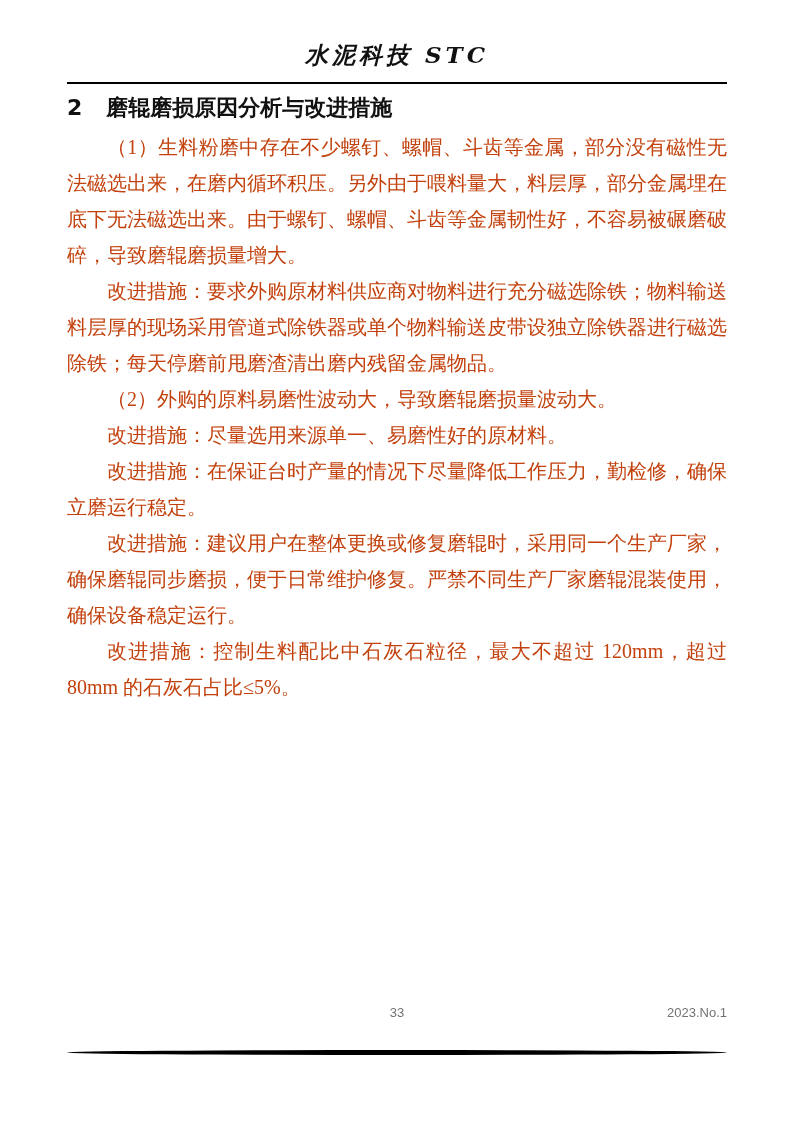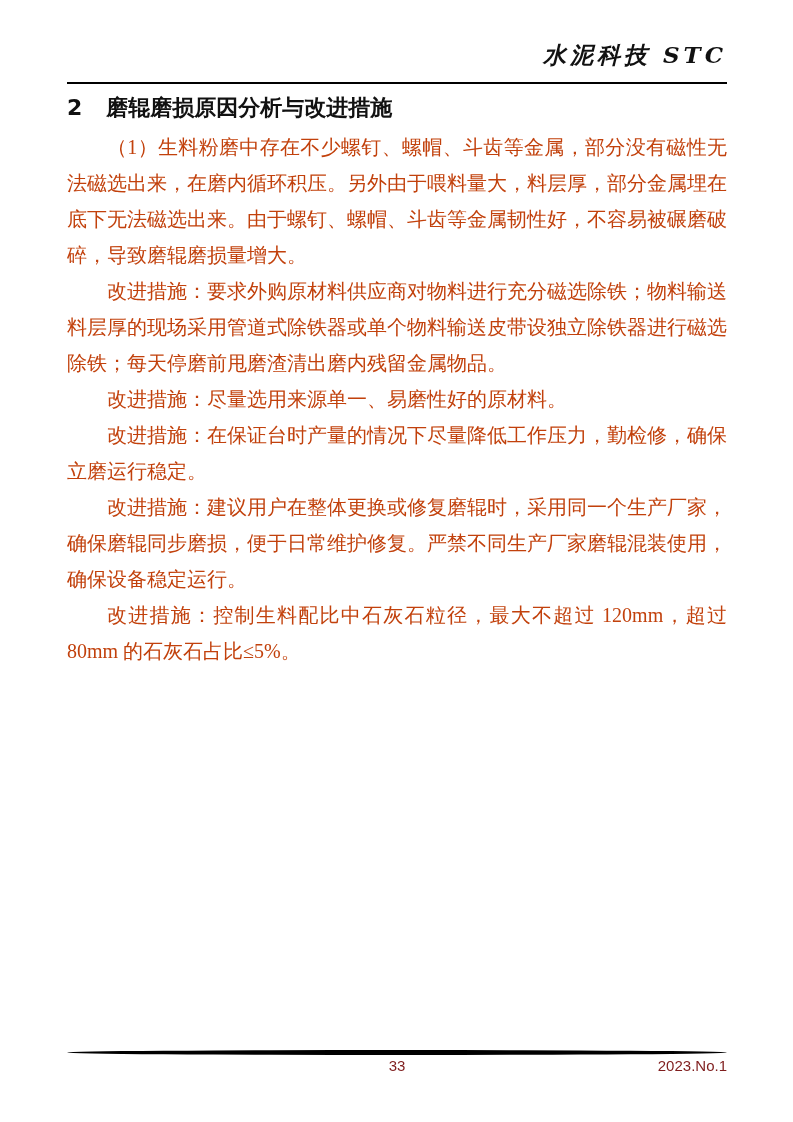--- a/index.html
+++ b/index.html
@@ -18,21 +18,21 @@
     box-sizing: border-box;
   }
   .content {
     position: absolute;
     left: 67px;
     top: 0;
     width: 660px;
   }
   .journal-title {
     margin-top: 40px;
-    text-align: right;
+    text-align: center;
     font-family: "DejaVu Serif", serif;
     font-style: italic;
     font-weight: bold;
     font-size: 23px;
     letter-spacing: 4px;
     color: #111111;
   }
   .header-rule {
     margin-top: 11px;
     height: 2px;
@@ -66,24 +66,24 @@
     width: 660px;
     top: 1050px;
     height: 5px;
     background: #000000;
     clip-path: ellipse(50% 50% at 50% 50%);
   }
   .footer-row {
     position: absolute;
     left: 67px;
     width: 660px;
-    top: 1057px;
+    top: 1005px;
     font-family: "Liberation Sans", sans-serif;
-    font-size: 15px;
-    color: #7f1d1d;
+    font-size: 13px;
+    color: #737373;
   }
   .page-number {
     display: block;
     text-align: center;
   }
   .issue-number {
     position: absolute;
     right: 0;
     top: 0;
     text-align: right;
@@ -100,20 +100,21 @@
     <div class="header-rule"></div>
 
     <div class="section-heading">
       <span class="section-number">2</span>
       <span class="section-title">磨辊磨损原因分析与改进措施</span>
     </div>
 
     <div class="body-text">
       <p>（1）生料粉磨中存在不少螺钉、螺帽、斗齿等金属，部分没有磁性无法磁选出来，在磨内循环积压。另外由于喂料量大，料层厚，部分金属埋在底下无法磁选出来。由于螺钉、螺帽、斗齿等金属韧性好，不容易被碾磨破碎，导致磨辊磨损量增大。</p>
       <p>改进措施：要求外购原材料供应商对物料进行充分磁选除铁；物料输送料层厚的现场采用管道式除铁器或单个物料输送皮带设独立除铁器进行磁选除铁；每天停磨前甩磨渣清出磨内残留金属物品。</p>
+      <p>（2）外购的原料易磨性波动大，导致磨辊磨损量波动大。</p>
       <p>改进措施：尽量选用来源单一、易磨性好的原材料。</p>
       <p>改进措施：在保证台时产量的情况下尽量降低工作压力，勤检修，确保立磨运行稳定。</p>
       <p>改进措施：建议用户在整体更换或修复磨辊时，采用同一个生产厂家，确保磨辊同步磨损，便于日常维护修复。严禁不同生产厂家磨辊混装使用，确保设备稳定运行。</p>
       <p>改进措施：控制生料配比中石灰石粒径，最大不超过 120mm，超过 80mm 的石灰石占比≤5%。</p>
     </div>
 
   </div>
 
   <div class="footer-rule"></div>
 

